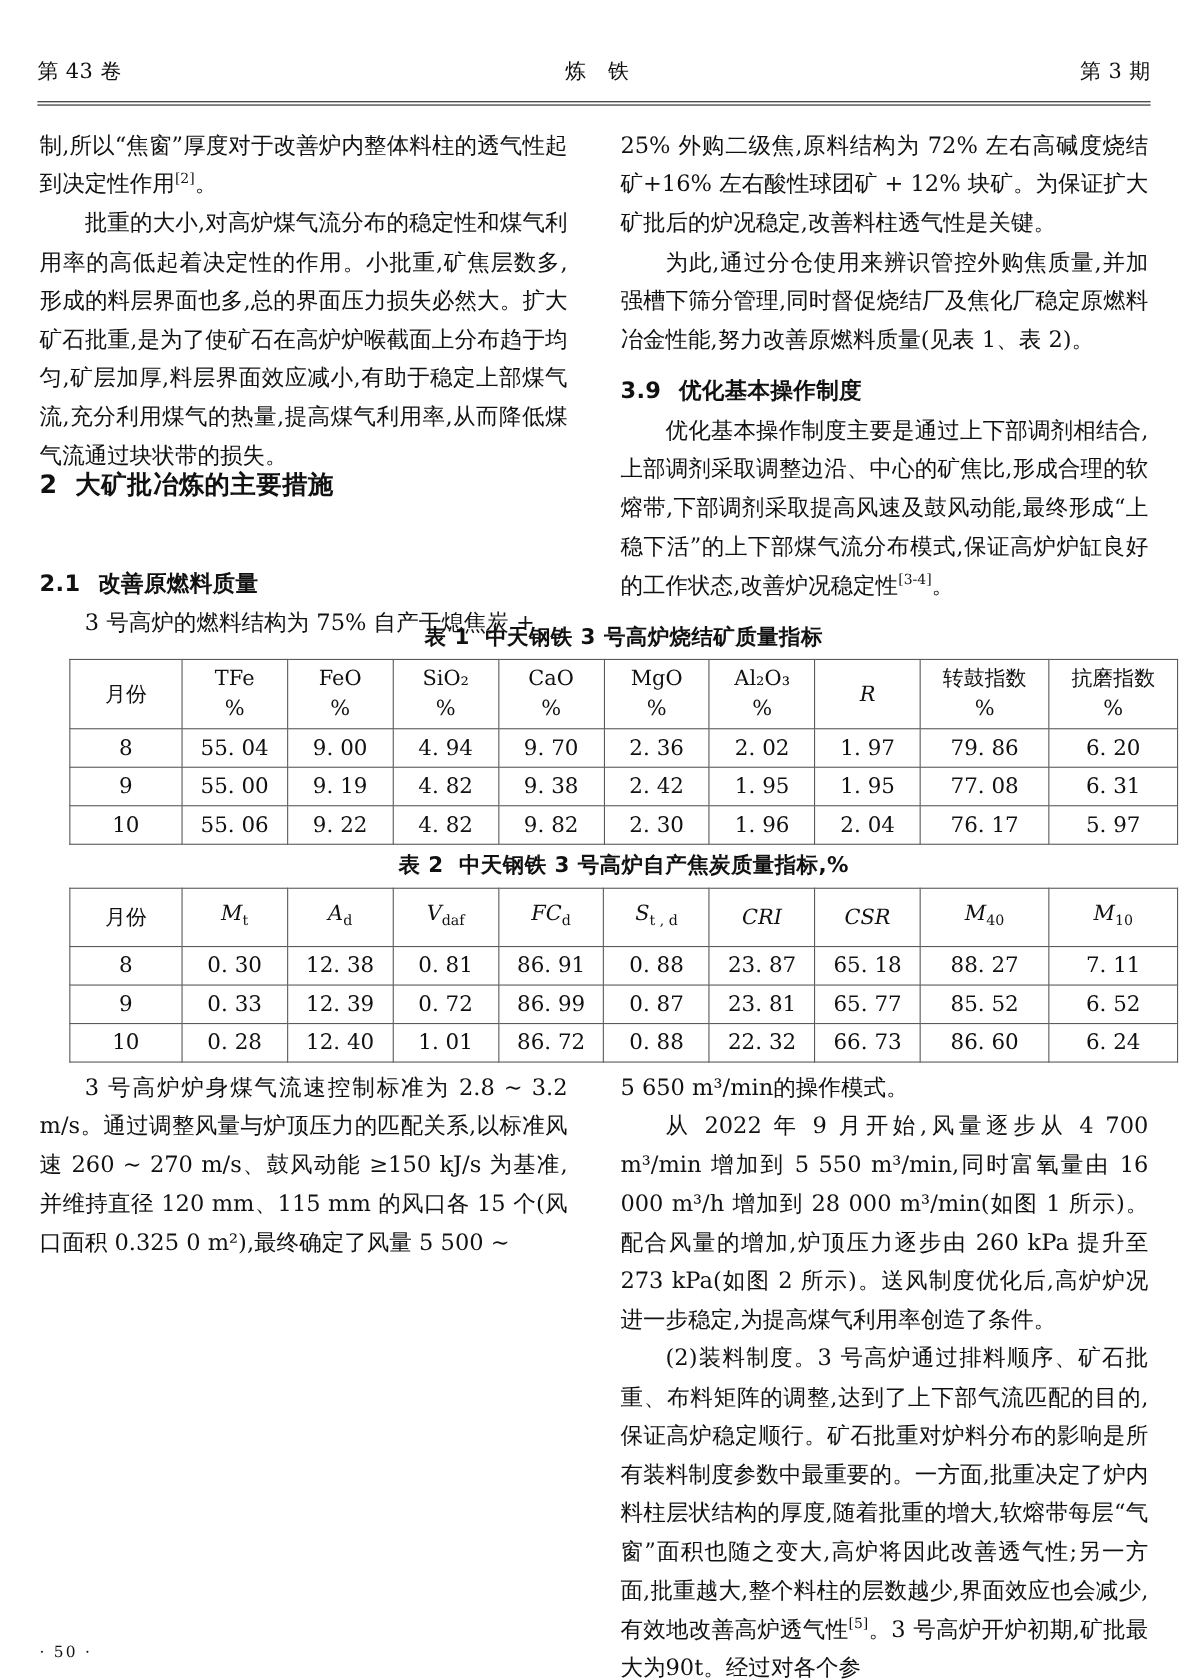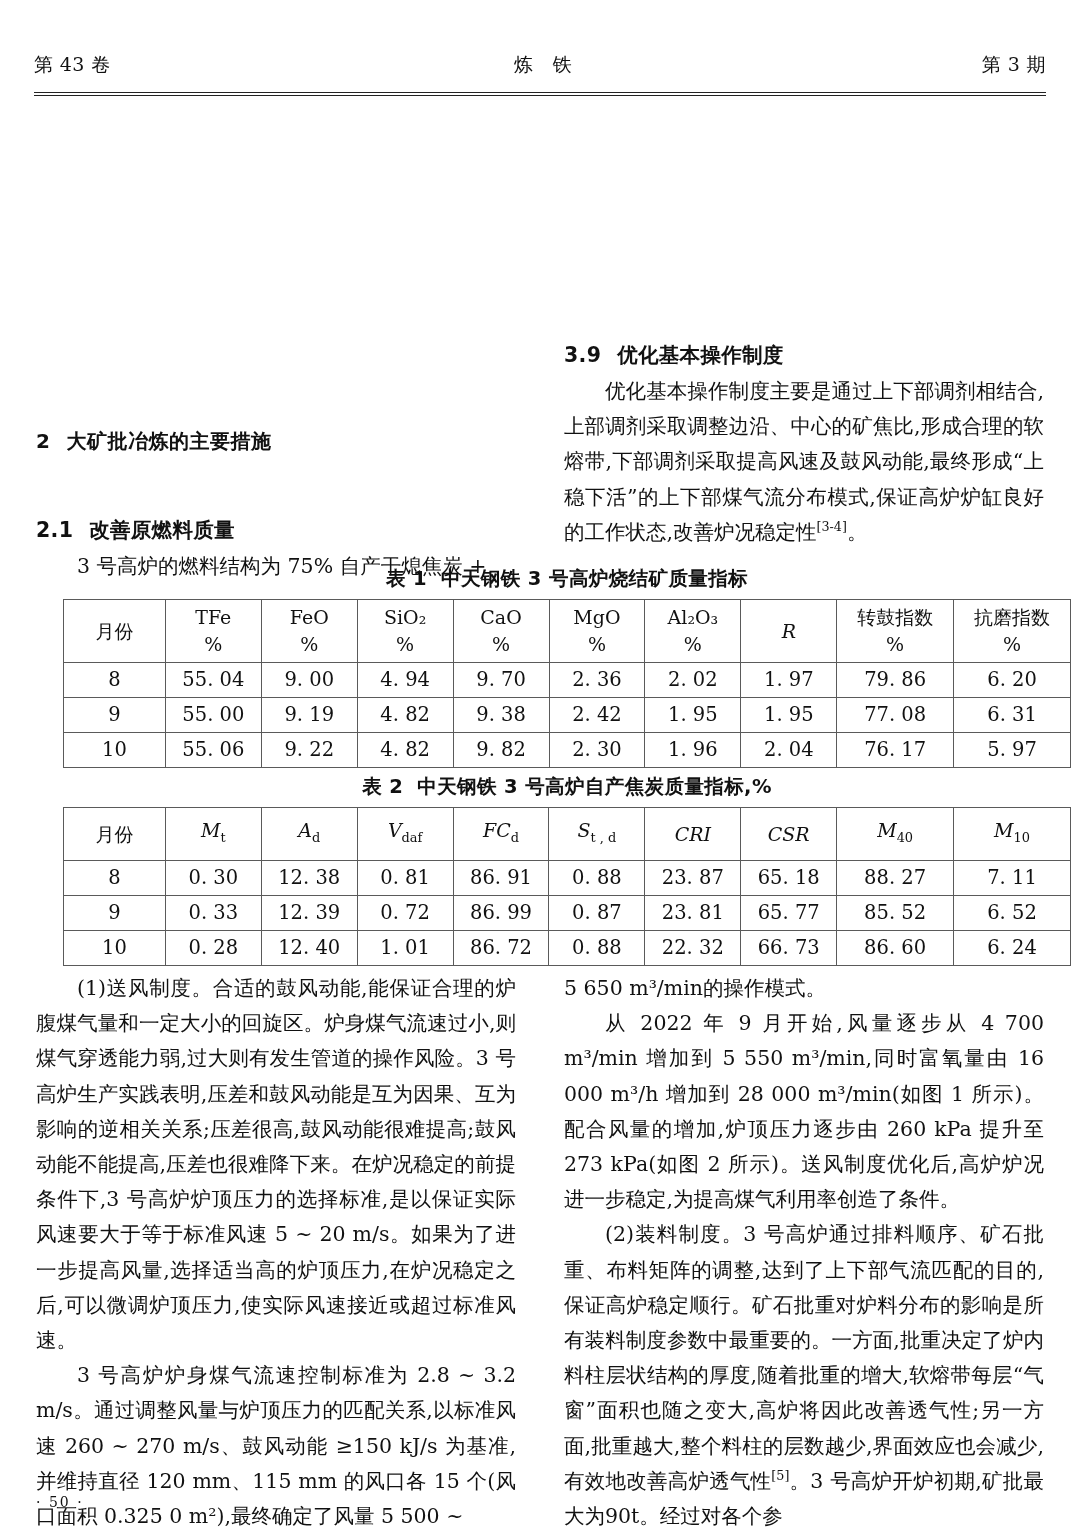--- a/index.html
+++ b/index.html
@@ -68,21 +68,21 @@
   p.para {
     margin: 0;
     text-indent: 2em;
     text-align: justify;
     text-justify: inter-ideograph;
   }
   p.para.noindent { text-indent: 0; }
 
   h2.h-sec {
     margin: 0;
-    font-size: 20px;
+    font-size: 23px;
     font-weight: bold;
     font-family: "DejaVu Sans", "Liberation Sans", sans-serif;
     letter-spacing: 0.5px;
     line-height: 40px;
   }
   h3.h-sub {
     margin: 0;
     font-size: 20.5px;
     font-weight: bold;
     font-family: "DejaVu Sans", "Liberation Sans", sans-serif;
@@ -154,35 +154,41 @@
 <div class="page">
 
   <div class="running-head">
     <span>第 43 卷</span>
     <span class="rh-center">炼  铁</span>
     <span>第 3 期</span>
   </div>
   <div class="rule-double"></div>
 
   <div class="blk col col-left" style="top:99px;">
+    <p class="para noindent"><span>制,所以“焦窗”厚度对于改善炉内整体料柱的透气性起到决定性作用</span><sup class="ref">[2]</sup><span>。</span></p>
+    <p class="para">批重的大小,对高炉煤气流分布的稳定性和煤气利用率的高低起着决定性的作用。小批重,矿焦层数多,形成的料层界面也多,总的界面压力损失必然大。扩大矿石批重,是为了使矿石在高炉炉喉截面上分布趋于均匀,矿层加厚,料层界面效应减小,有助于稳定上部煤气流,充分利用煤气的热量,提高煤气利用率,从而降低煤气流通过块状带的损失。</p>
   </div>
 
   <div class="blk col col-left" style="top:405px;">
     <h2 class="h-sec">
       <span class="h-num">2</span><span>大矿批冶炼的主要措施</span>
     </h2>
   </div>
 
   <div class="blk col col-left" style="top:455px;margin-top:40px;">
     <h3 class="h-sub">
       <span class="h-num">2.1</span><span>改善原燃料质量</span>
     </h3>
     <p class="para">3 号高炉的燃料结构为 75% 自产干熄焦炭 +</p>
   </div>
 
+  <div class="blk col col-right" style="top:99px;">
+    <p class="para noindent">25% 外购二级焦,原料结构为 72% 左右高碱度烧结矿+16% 左右酸性球团矿 + 12% 块矿。为保证扩大矿批后的炉况稳定,改善料柱透气性是关键。</p>
+    <p class="para">为此,通过分仓使用来辨识管控外购焦质量,并加强槽下筛分管理,同时督促烧结厂及焦化厂稳定原燃料冶金性能,努力改善原燃料质量(见表 1、表 2)。</p>
+  </div>
 
   <div class="blk col col-right" style="top:320px;">
     <h3 class="h-sub">
       <span class="h-num">3.9</span><span>优化基本操作制度</span>
     </h3>
     <p class="para"><span>优化基本操作制度主要是通过上下部调剂相结合,上部调剂采取调整边沿、中心的矿焦比,形成合理的软熔带,下部调剂采取提高风速及鼓风动能,最终形成“上稳下活”的上下部煤气流分布模式,保证高炉炉缸良好的工作状态,改善炉况稳定性</span><sup class="ref">[3-4]</sup><span>。</span></p>
   </div>
 
   <div class="tbl-wrap" style="top:549px;">
     <div class="tbl-title">
@@ -350,21 +356,20 @@
           <td>22. 32</td>
           <td>66. 73</td>
           <td>86. 60</td>
           <td>6. 24</td>
         </tr>
       </tbody>
     </table>
   </div>
 
   <div class="blk col col-left" style="top:955px;">
-    <p class="para">(1)送风制度。合适的鼓风动能,能保证合理的炉腹煤气量和一定大小的回旋区。炉身煤气流速过小,则煤气穿透能力弱,过大则有发生管道的操作风险。3 号高炉生产实践表明,压差和鼓风动能是互为因果、互为影响的逆相关关系;压差很高,鼓风动能很难提高;鼓风动能不能提高,压差也很难降下来。在炉况稳定的前提条件下,3 号高炉炉顶压力的选择标准,是以保证实际风速要大于等于标准风速 5 ~ 20 m/s。如果为了进一步提高风量,选择适当高的炉顶压力,在炉况稳定之后,可以微调炉顶压力,使实际风速接近或超过标准风速。</p>
     <p class="para">3 号高炉炉身煤气流速控制标准为 2.8 ~ 3.2 m/s。通过调整风量与炉顶压力的匹配关系,以标准风速 260 ~ 270 m/s、鼓风动能 ≥150 kJ/s 为基准,并维持直径 120 mm、115 mm 的风口各 15 个(风口面积 0.325 0 m²),最终确定了风量 5 500 ~</p>
   </div>
 
   <div class="blk col col-right" style="top:955px;">
     <p class="para noindent">5 650 m³/min的操作模式。</p>
     <p class="para">从 2022 年 9 月开始,风量逐步从 4 700 m³/min 增加到 5 550 m³/min,同时富氧量由 16 000 m³/h 增加到 28 000 m³/min(如图 1 所示)。配合风量的增加,炉顶压力逐步由 260 kPa 提升至 273 kPa(如图 2 所示)。送风制度优化后,高炉炉况进一步稳定,为提高煤气利用率创造了条件。</p>
     <p class="para"><span>(2)装料制度。3 号高炉通过排料顺序、矿石批重、布料矩阵的调整,达到了上下部气流匹配的目的,保证高炉稳定顺行。矿石批重对炉料分布的影响是所有装料制度参数中最重要的。一方面,批重决定了炉内料柱层状结构的厚度,随着批重的增大,软熔带每层“气窗”面积也随之变大,高炉将因此改善透气性;另一方面,批重越大,整个料柱的层数越少,界面效应也会减少,有效地改善高炉透气性</span><sup class="ref">[5]</sup><span>。3 号高炉开炉初期,矿批最大为90t。经过对各个参</span></p>
   </div>
 
   <div class="folio">· 50 ·</div>

